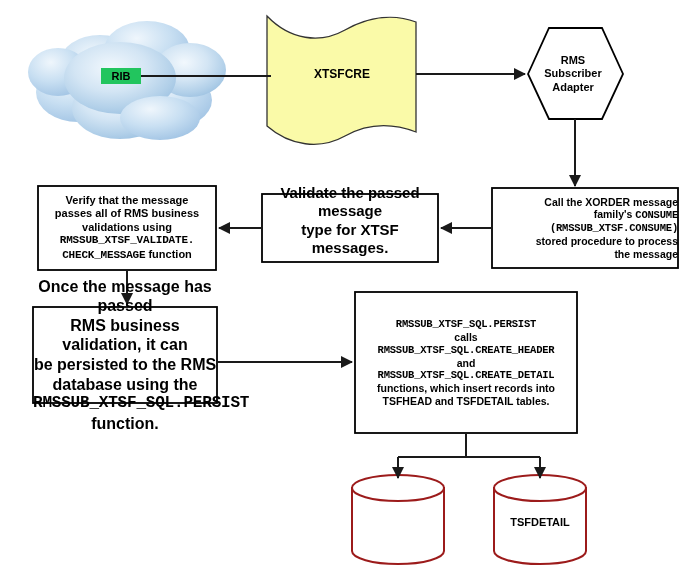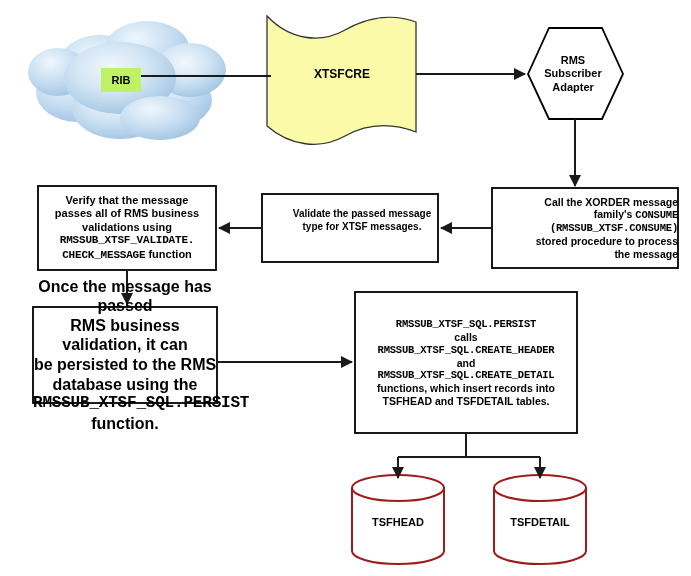--- a/index.html
+++ b/index.html
@@ -48,35 +48,35 @@
     font-family: "Liberation Sans", sans-serif;
     font-weight: bold;
   }
 
   
   .rib-chip {
     position: absolute;
     left: 101px;
     top: 68px;
     width: 40px;
-    height: 24px;
-    background: #bef264;
+    height: 16px;
+    background: #22c55e;
     display: flex;
     align-items: center;
     justify-content: center;
     font-size: 11px;
     font-weight: bold;
     font-family: "Liberation Sans", sans-serif;
     color: #000000;
   }
 
   .t-xtsfcre { left: 272px; top: 60px;  width: 140px; height: 28px; font-size: 12px; }
   .t-hex     { left: 527px; top: 48px;  width: 92px;  height: 52px; font-size: 11px; }
   .t-consume { left: 492px; top: 192px; width: 186px; height: 72px; font-size: 10.5px; text-align: right; }
-  .t-valid   { left: 262px; top: 196px; width: 176px; height: 49px; font-size: 10px; margin-left: 12px; }
+  .t-valid   { left: 262px; top: 196px; width: 176px; height: 49px; font-size: 15px; }
   .t-verify  { left: 38px;  top: 190px; width: 178px; height: 76px; font-size: 11px; }
   .t-persist { left: 33px;  top: 310px; width: 184px; height: 90px; font-size: 16px; }
   .t-detail  { left: 357px; top: 308px; width: 218px; height: 110px; font-size: 10.5px; }
   .t-cyl-a   { left: 350px; top: 514px; width: 96px;  height: 18px; font-size: 11px; }
   .t-cyl-b   { left: 490px; top: 514px; width: 100px; height: 18px; font-size: 11px; }
 </style>
 </head>
 <body>
 
 <div id="canvas">
@@ -211,17 +211,16 @@
   <div class="lbl t-detail">
     <span class="ln mono">RMSSUB_XTSF_SQL.PERSIST</span>
     <span class="ln sans">calls</span>
     <span class="ln mono">RMSSUB_XTSF_SQL.CREATE_HEADER</span>
     <span class="ln sans">and</span>
     <span class="ln mono">RMSSUB_XTSF_SQL.CREATE_DETAIL</span>
     <span class="ln sans">functions, which insert records into</span>
     <span class="ln sans">TSFHEAD and TSFDETAIL tables.</span>
   </div>
 
-  <div class="lbl t-cyl-a sans">TSFHEAD</div>
 
   <div class="lbl t-cyl-b sans">TSFDETAIL</div>
 
 </div>
 
 </body></html>

